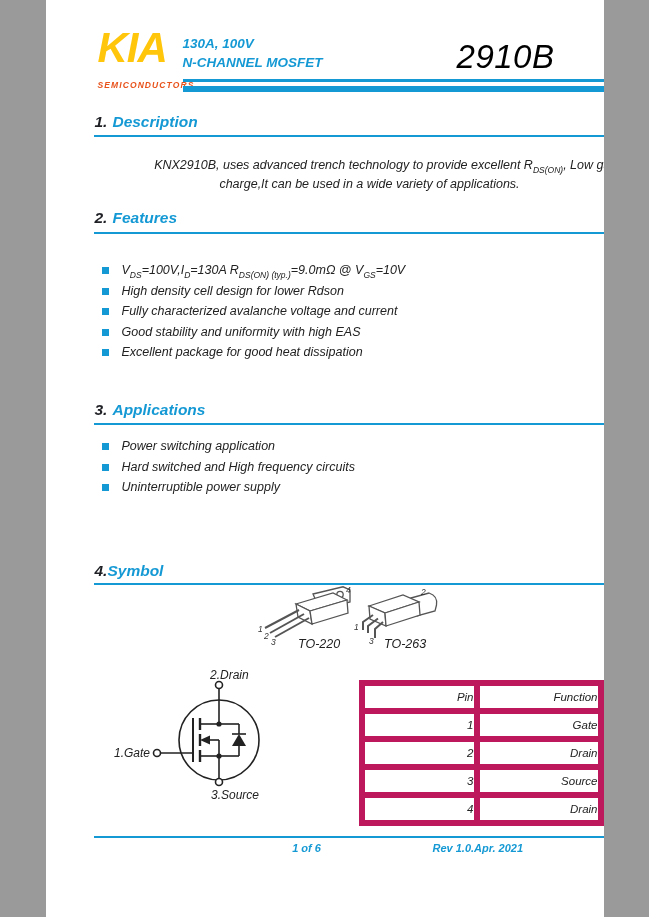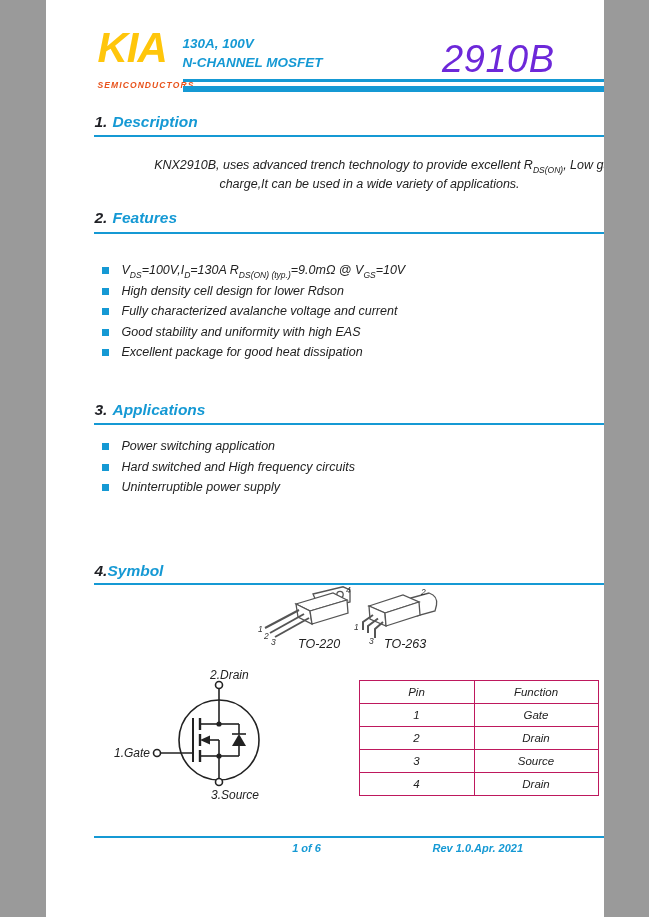--- a/index.html
+++ b/index.html
@@ -19,21 +19,21 @@
     font-size:8.5px; font-weight:700; letter-spacing:1.1px;
     color:#e8531c;
   }
   .hdr-mid {
     position:absolute; left:137px; top:35px;
     font-size:13.5px; font-weight:700; line-height:18.5px;
     color:#1599d4;
   }
   .part-no {
     position:absolute; right:49px; top:38px;
-    font-size:38px; font-weight:400; color:#6d28d9; letter-spacing:0.5px;
+    font-size:33px; font-weight:400; color:#000000; letter-spacing:0.5px;
   }
   .hline-thin  { position:absolute; left:137px; top:79px; width:491px; height:2.5px; background:#1599d4; }
   .hline-thick { position:absolute; left:137px; top:86px; width:494px; height:6px;  background:#1599d4; }
 
   
   .section-h { position:absolute; left:49px; font-size:15.5px; font-weight:700; white-space:nowrap;text-align:center; }
   .section-h .num { color:#1f2025; }
   .section-h.gap .num { margin-right:5px; }
   .section-h .ttl { color:#1599d4; }
   .rule { position:absolute; left:48px; width:549px; height:2px; background:#1599d4; }
@@ -52,22 +52,22 @@
   
   .pkg-svg    { position:absolute; left:205px; top:586px; }
   .mosfet-svg { position:absolute; left:55px;  top:666px; }
   .pkg-svg text, .mosfet-svg text { font-family:"Liberation Sans", sans-serif; }
 
   table.pin-table {
     position:absolute; left:313px; top:680px; width:239px;
     border-collapse:collapse; table-layout:fixed;
   }
   table.pin-table td {
-    border:1px solid #be185d; height:22px; padding:0;
-    text-align:center; vertical-align:middle;
+    border:6px solid #be185d; height:22px; padding:0;
+    text-align:right; vertical-align:middle;
     font-size:11.5px; font-weight:400; color:#222;
   }
   table.pin-table col.c1 { width:115px; }
   table.pin-table col.c2 { width:124px; }
 
   
   .footer-rule { position:absolute; left:48px; top:836px; width:557px; height:2px; background:#1599d4; }
   .footer-page { position:absolute; left:226px; top:842px; width:70px; text-align:center;
                  font-size:11px; font-weight:700; color:#1599d4; }
   .footer-rev  { position:absolute; left:387px; top:842px;

